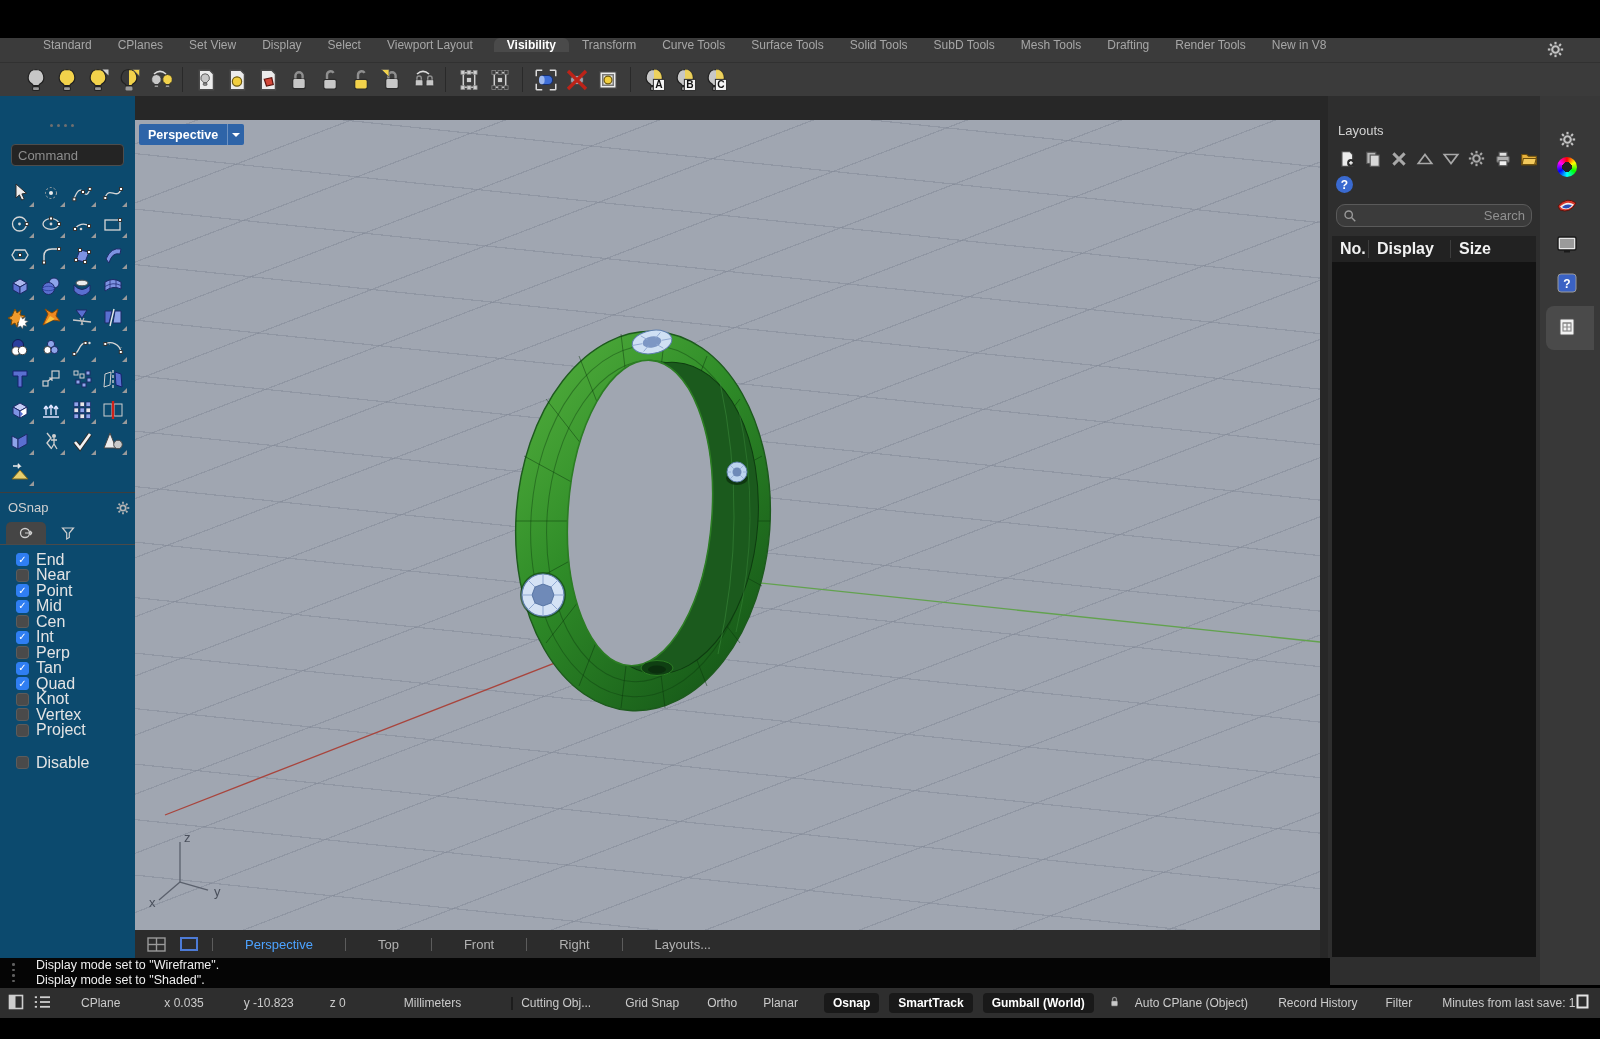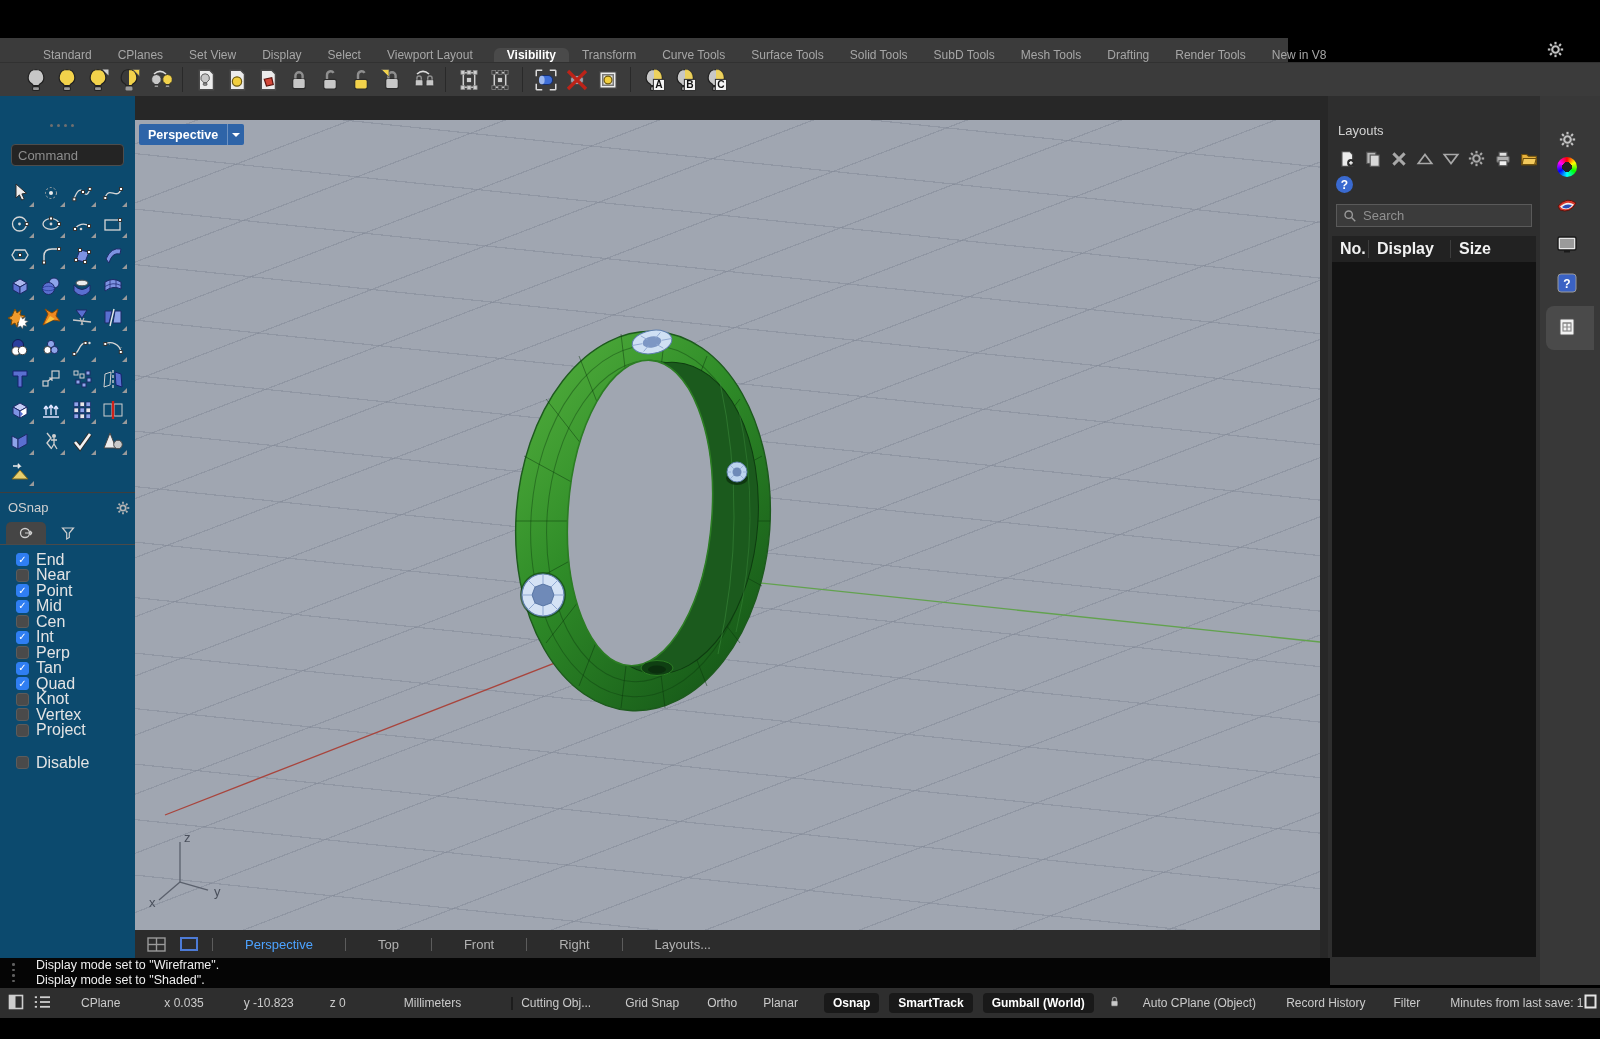--- a/index.html
+++ b/index.html
@@ -1,20 +1,20 @@
 <!DOCTYPE html>
 <html><head>
 <meta charset="utf-8">
 <style>
   * { margin:0; padding:0; box-sizing:border-box; }
   body { background:#000; font-family:"Liberation Sans", sans-serif; }
   .app { position:relative; width:1600px; height:1039px; background:#000; overflow:hidden; }
 
   
-  .menubar { position:absolute; left:0; top:38px; width:1288px; height:24px; background:#3b3b3b; display:flex; align-items:flex-end; padding-left:30px; }
+  .menubar { position:absolute; left:0; top:38px; width:1600px; height:24px; background:#3b3b3b; display:flex; align-items:flex-start; padding-left:30px; }
   .menuedge { position:absolute; left:0; top:40px; width:14px; height:22px; background:#4a4a4a; border-radius:0 4px 0 0; }
   .mtab { font-size:12px; color:#a6a6a6; padding:0 13px; display:flex; align-items:center; white-space:nowrap; cursor:default; }
   .mtab.active { background:#4a4a4a; border-radius:6px 6px 0 0; color:#fff; font-weight:700;margin-left:8px; }
   .menubar-gear { position:absolute; right:36px; top:41px; width:17px; height:17px; color:#c2c2c2; }
 
   
   .toolbar { position:absolute; left:0; top:62px; width:1600px; height:34px; background:#3b3b3b; border-top:1px solid #313131; display:flex; align-items:center; padding-left:22px; gap:4px; }
   .tbicon { width:27px; height:27px; display:flex; align-items:center; justify-content:center; border-radius:4px; }
   .tbicon svg { width:24px; height:24px; }
   .tbsep { width:1px; height:25px; background:#292929; margin:0 5px; }
@@ -85,21 +85,21 @@
   .swatch { width:13px; height:13px; background:#f08232; border:1px solid #1c1c1c; }
 
   
   .rpanel { position:absolute; left:1328px; top:96px; width:212px; height:889px; background:#2e2e2e; }
   .rp-title { position:absolute; left:10px; top:27px; font-size:13px; color:#d2d2d2; }
   .rp-icons { position:absolute; left:8px; top:52px; display:flex; gap:5px; }
   .rp-icons .pi, .pi { width:21px; height:21px; display:flex; align-items:center; justify-content:center; }
   .rp-help { position:absolute; left:8px; top:80px; }
   .helpdot { width:17px; height:17px; border-radius:50%; background:#3a6ad0; color:#fff; font-size:12px; font-weight:700; display:flex; align-items:center; justify-content:center; }
   .rp-search { position:absolute; left:8px; top:108px; width:196px; height:23px; }
-  .rp-search input { width:100%; height:100%; background:#3b3b3b; border:1px solid #5a5a5a; border-radius:0; color:#ddd; font-size:13px; padding:0 6px 0 26px; }
+  .rp-search input { width:100%; height:100%; background:#3b3b3b; border:1px solid #5a5a5a; border-radius:9px; color:#ddd; font-size:13px; padding:0 6px 0 26px;text-align:right; }
   .rp-search input::placeholder { color:#909090; }
   .rp-search svg { position:absolute; left:7px; top:5px; }
   .rp-table-head { position:absolute; left:4px; top:140px; width:204px; height:26px; background:#222; display:flex; align-items:center; font-size:16px; font-weight:700; color:#f2f2f2; }
   .rp-th { padding-left:8px; }
   .rp-th.b { border-left:1px solid #3d3d3d; height:18px; display:flex; align-items:center; }
   .rp-table-body { position:absolute; left:4px; top:166px; width:204px; height:695px; background:#131313; }
 
   
   .rstrip { position:absolute; left:1540px; top:96px; width:60px; height:889px; background:#383838; }
   .rs-ico { position:absolute; left:14px; width:26px; height:26px; display:flex; align-items:center; justify-content:center; }
@@ -973,21 +973,21 @@
     <span class="s" style="margin-left:8px">Cutting Obj...</span>
     <span class="s" style="margin-left:34px">Grid Snap</span>
     <span class="s" style="margin-left:28px">Ortho</span>
     <span class="s" style="margin-left:26px">Planar</span>
     <span class="s chip" style="margin-left:26px">Osnap</span>
     <span class="s chip" style="margin-left:10px">SmartTrack</span>
     <span class="s chip" style="margin-left:10px">Gumball (World)</span>
     <span style="margin-left:14px; color:#c9c9c9"><svg width="13" height="15" viewBox="0 0 16 16">
           <use href="#sym-lock"></use>
         </svg></span>
-    <span class="s" style="margin-left:22px">Auto CPlane (Object)</span>
+    <span class="s" style="margin-left:14px">Auto CPlane (Object)</span>
     <span class="s" style="margin-left:30px">Record History</span>
     <span class="s" style="margin-left:28px">Filter</span>
     <span class="s" style="margin-left:30px">Minutes from last save: 1</span>
     <span style="flex:1"></span>
     <span style="margin-right:18px"><svg width="13" height="15" viewBox="0 0 13 15">
           <rect x="1.5" y="1.5" width="10" height="12" fill="none" stroke="#e4e4e4" stroke-width="2"></rect>
         </svg></span>
   </div>
 
 </div>

